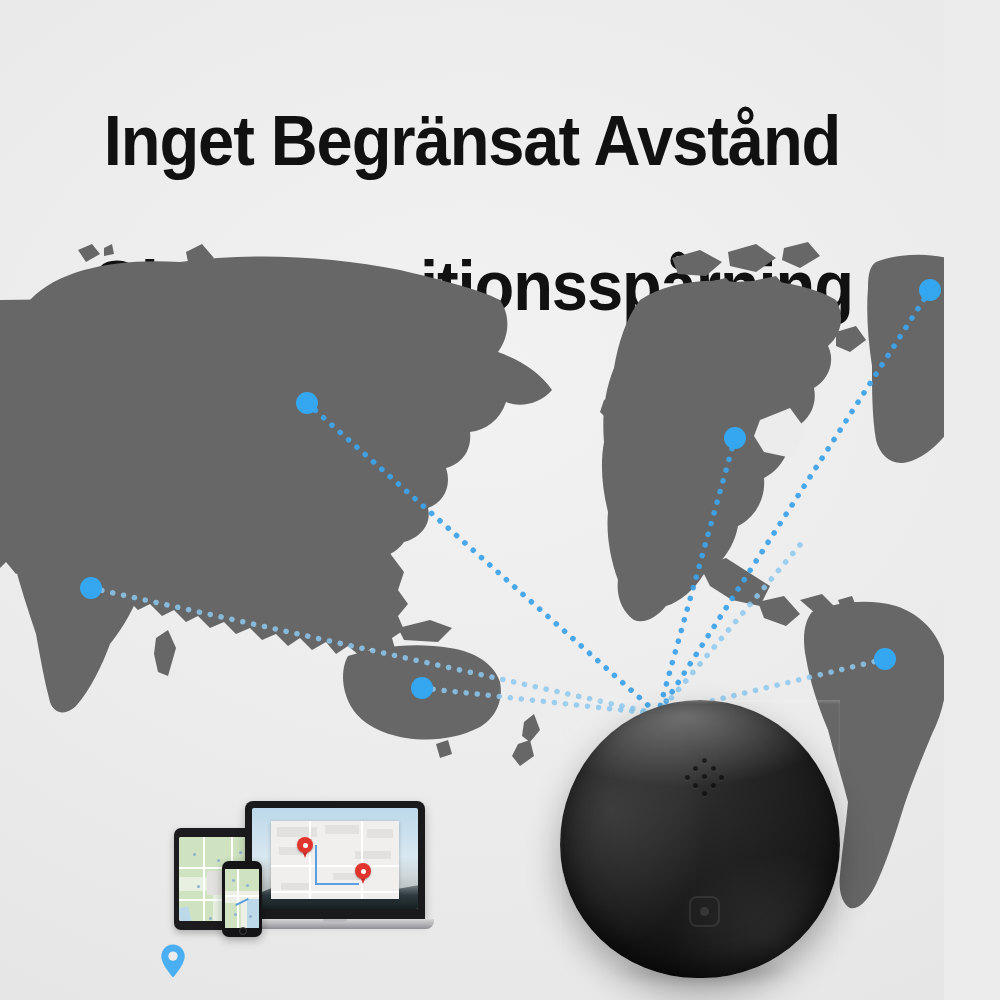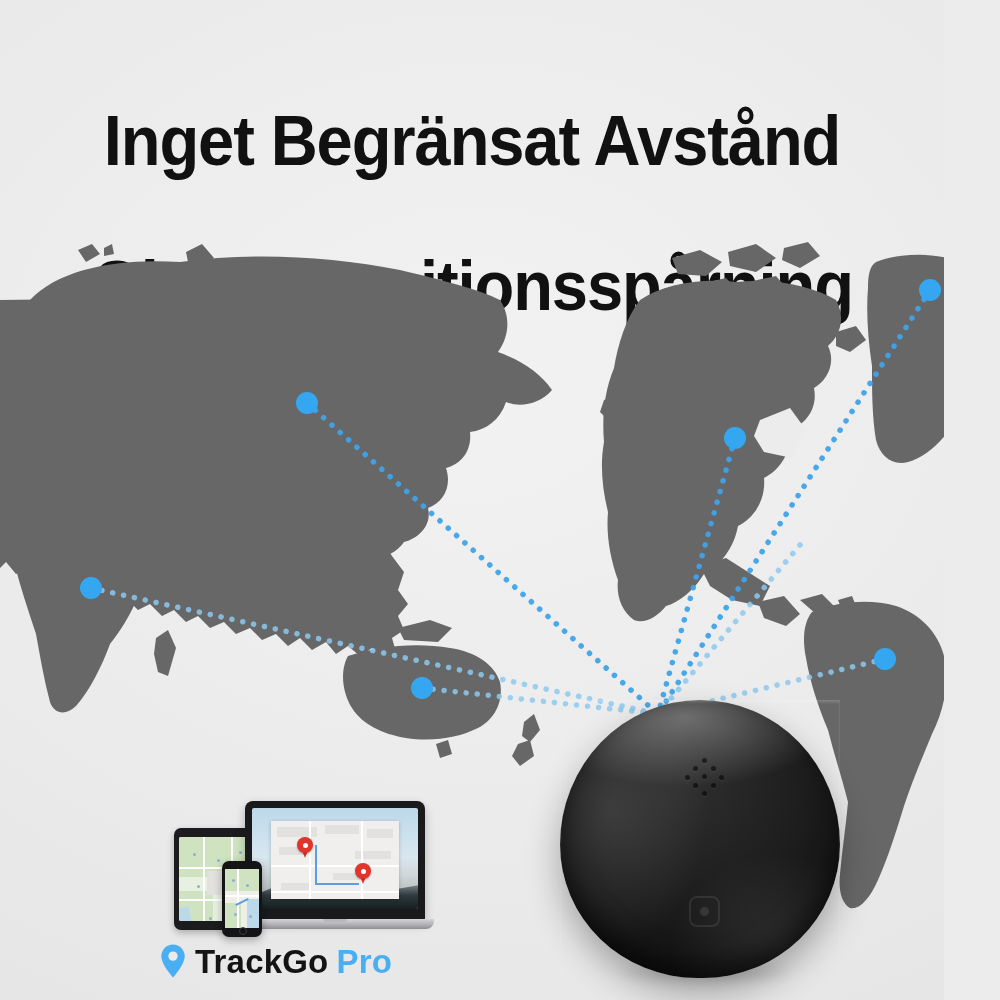--- a/index.html
+++ b/index.html
@@ -421,18 +421,15 @@
     <div class="dev-btn">
         <i></i>
       </div>
   </div>
 
   <div id="logo">
     <svg class="pin" viewBox="0 0 24 32">
       <path d="M12 0.5C5.9 0.5 1 5.4 1 11.5c0 8 11 20 11 20s11-12 11-20C23 5.4 18.1 0.5 12 0.5z" fill="#4aaef2"></path>
       <circle cx="12" cy="11.4" r="4.4" fill="#ececec"></circle>
     </svg>
-    <div class="txt">
-      <span class="brand">TrackGo</span><span class="pro">Pro</span>
-    </div>
   </div>
 
 </div>
 
 </body></html>

